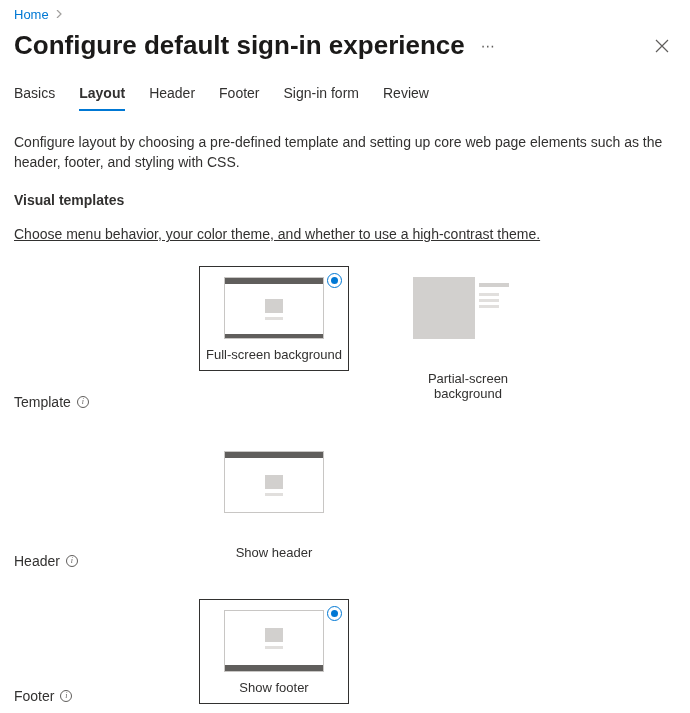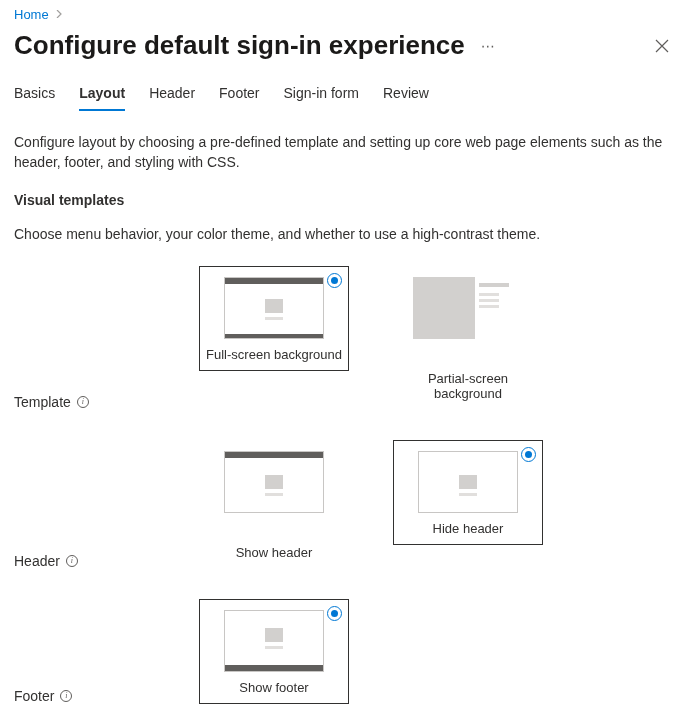--- a/index.html
+++ b/index.html
@@ -64,21 +64,21 @@
     border-bottom: 2px solid transparent;
     color: var(--text-primary);
   }
   .tab.active {
     font-weight: 600;
     border-bottom: 2px solid var(--link);
   }
 
   .descr { color: var(--text-primary); margin: 0 0 20px 0; line-height: 1.4; }
   .subhead { font-weight: 600; margin: 0 0 18px 0; }
-  .subdescr { margin: 6px 0 24px 0; }
+  .subdescr { margin: 6px 0 24px 0; text-decoration: underline; }
 
   
   .option-row {
     display: flex;
     align-items: flex-end;
     gap: 8px;
     margin-bottom: 30px;
   }
   .option-row .row-label {
     width: 170px;
@@ -258,33 +258,20 @@
         <div class="thumb-head">
           <div class="tbar"></div>
           <div class="body">
               <div class="sq"></div>
               <div class="ln"></div>
             </div>
         </div>
         <div class="card-label">Show header</div>
       </div>
     </div>
-    <div class="option-card selected">
-      <div class="wrap-sel">
-        <span class="radio"></span>
-        <div class="thumb-head no">
-          <div class="tbar"></div>
-          <div class="body">
-              <div class="sq"></div>
-              <div class="ln"></div>
-            </div>
-        </div>
-        <div class="card-label">Hide header</div>
-      </div>
-    </div>
   </div>
 </div>
 
 <div class="option-row">
   <div class="row-label">
     <span>Footer</span>
     <span class="info-icon">i</span>
   </div>
   <div class="option-cards">
     <div class="option-card selected">

